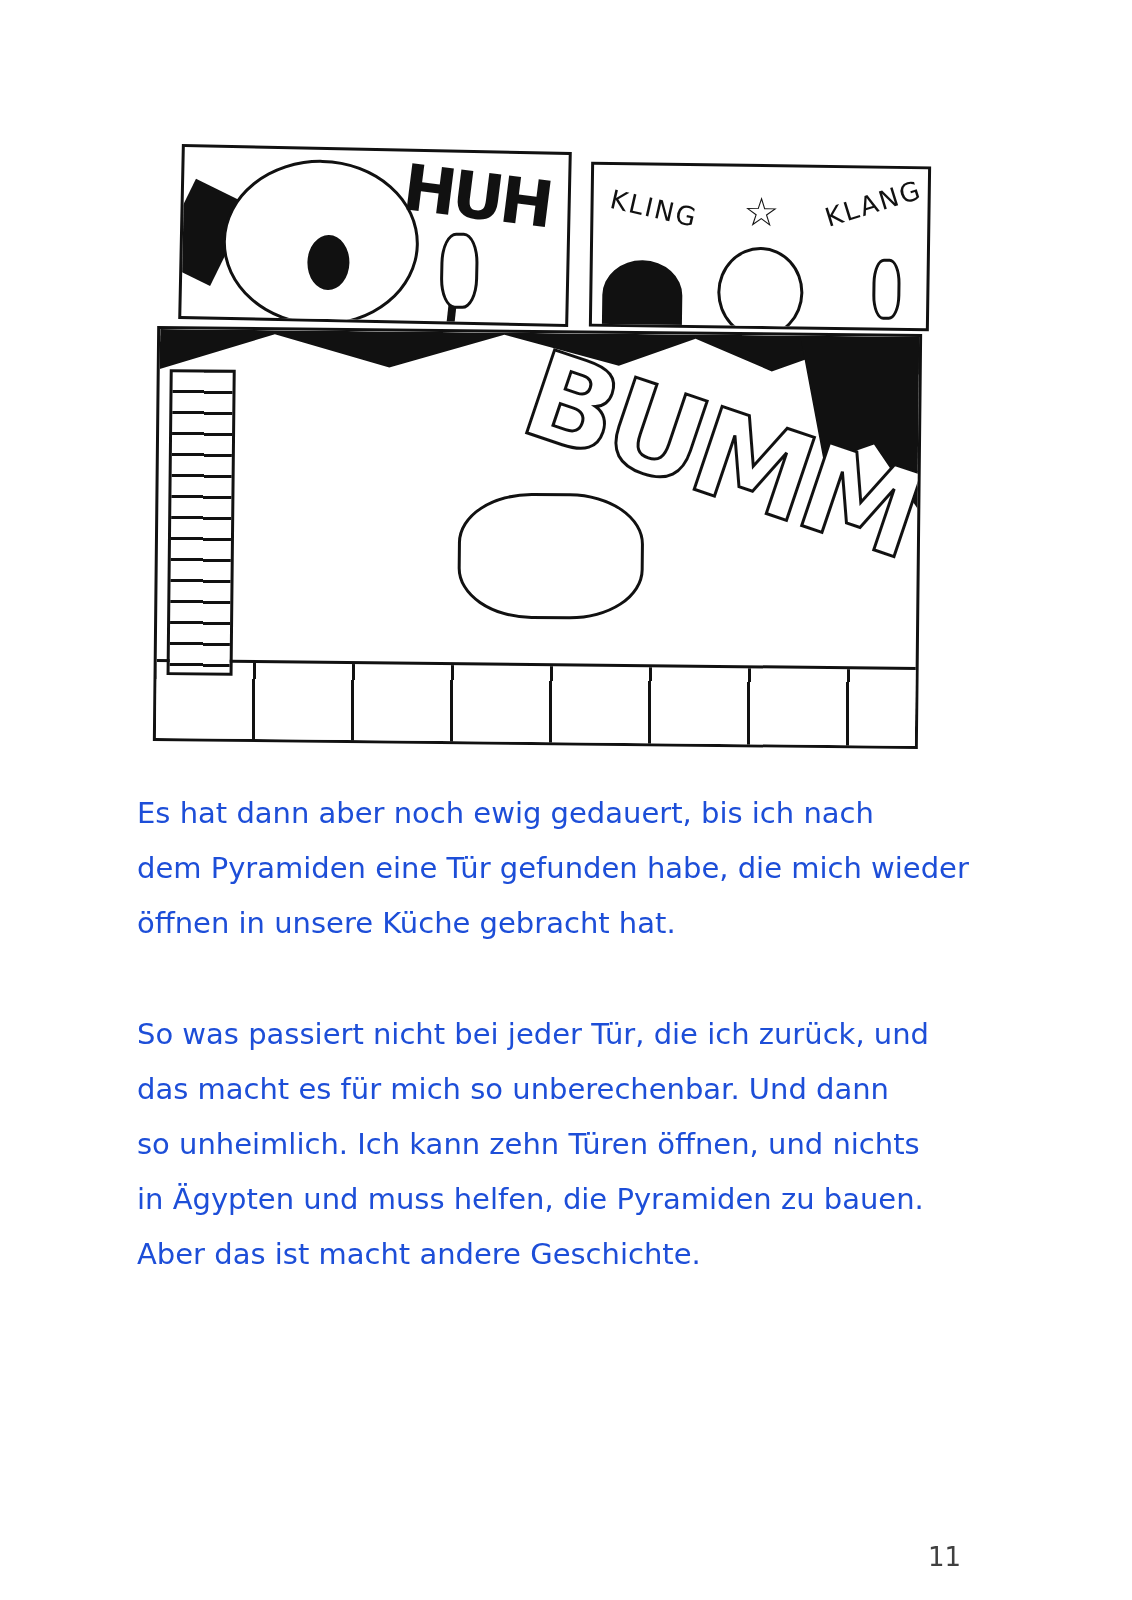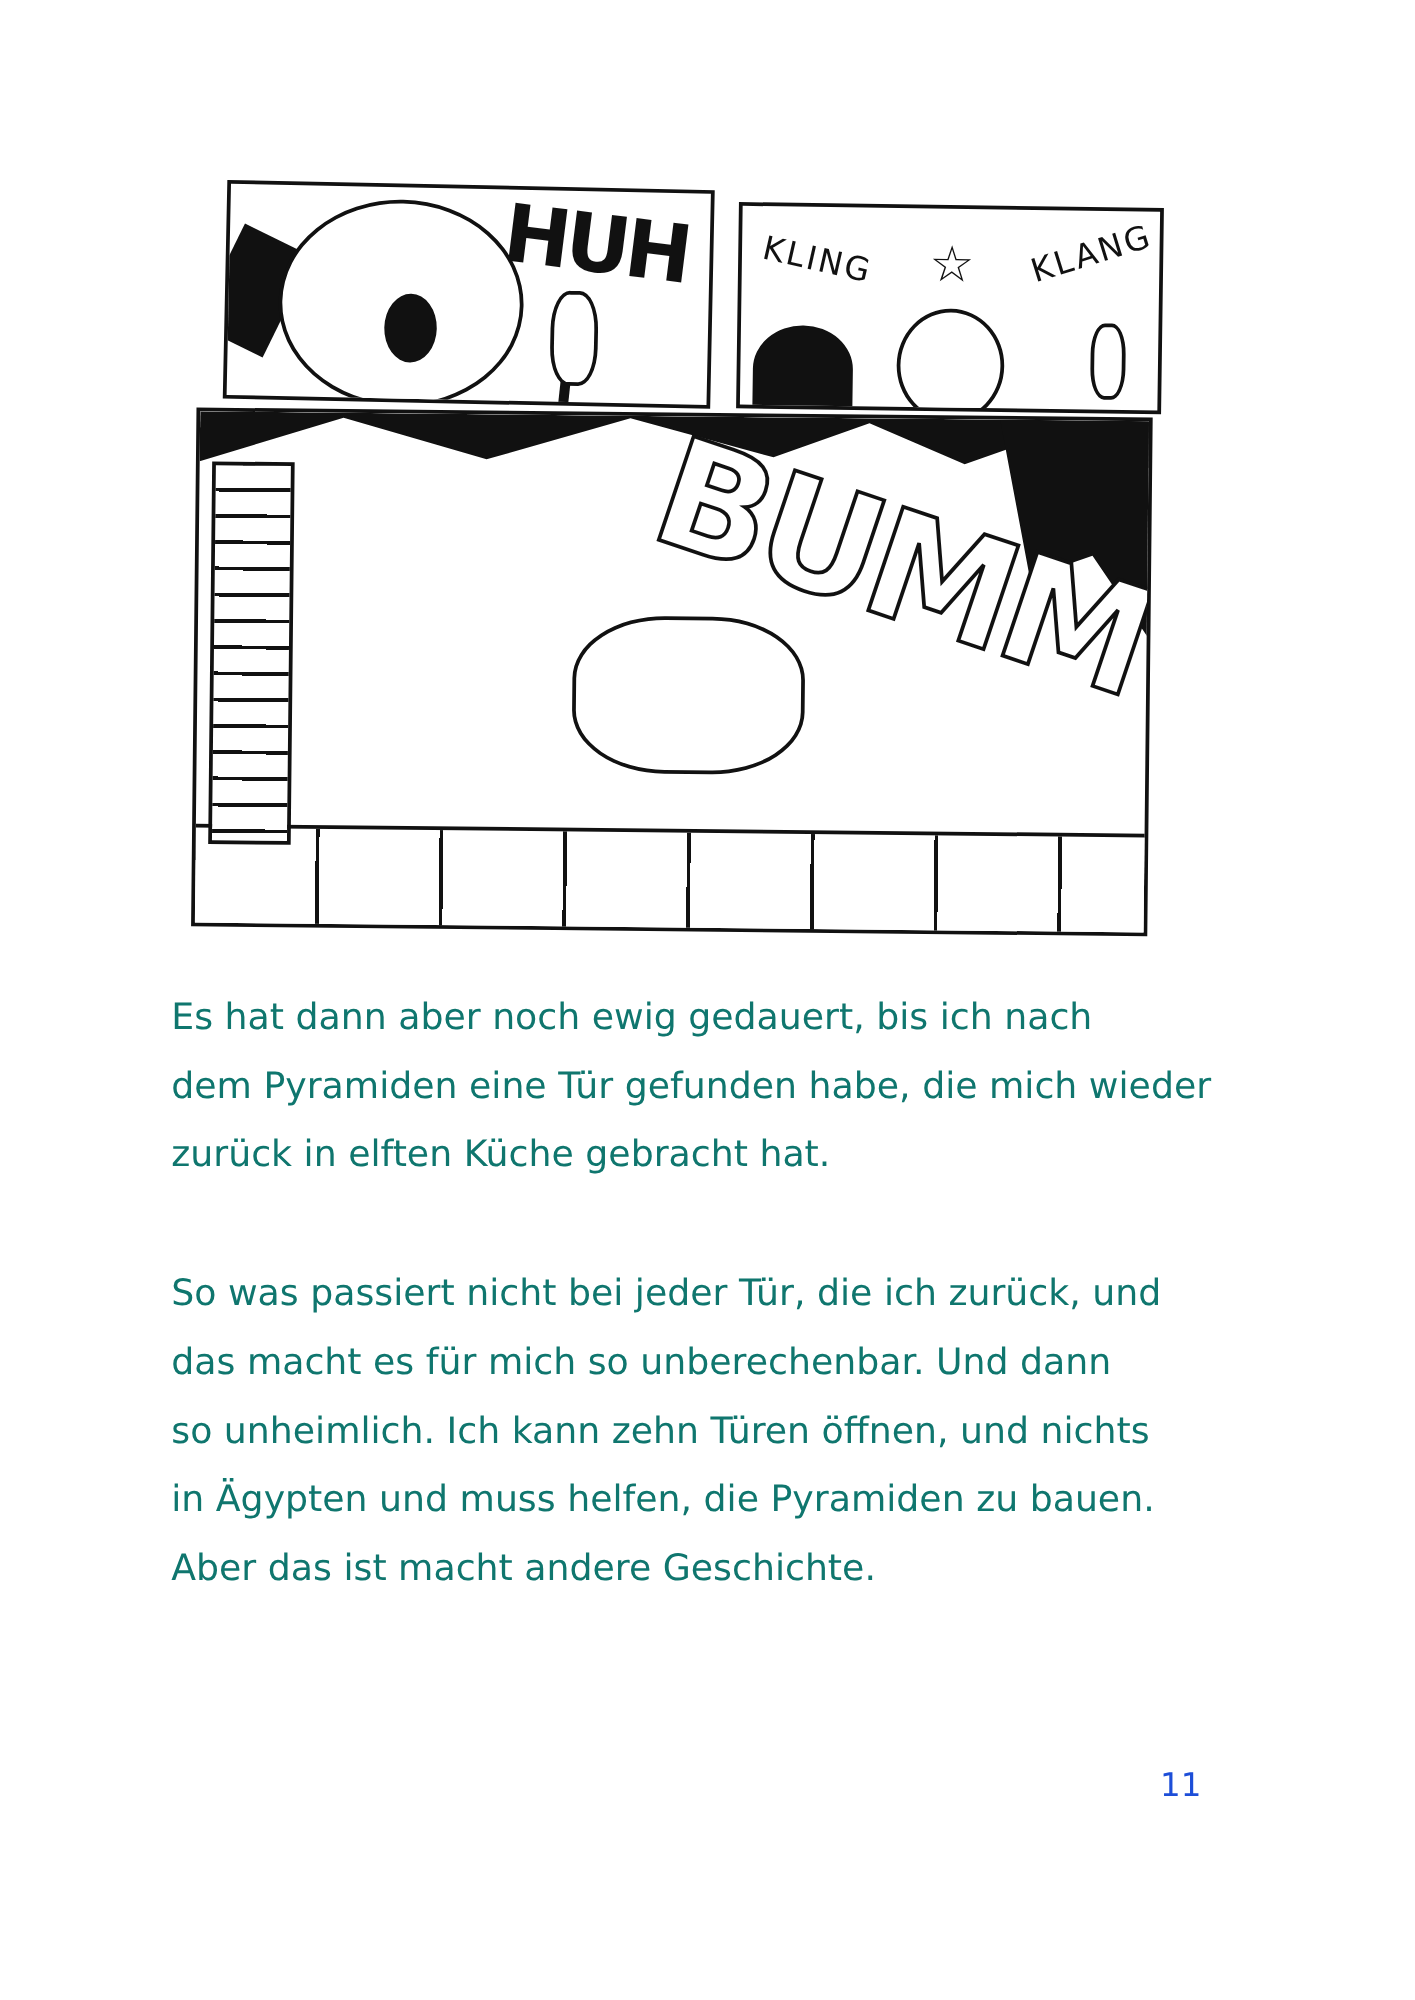--- a/index.html
+++ b/index.html
@@ -9,24 +9,24 @@
   .p1 { left: 30px; top: 8px; width: 390px; height: 175px; transform: rotate(1.2deg); }
   .p2 { left: 440px; top: 24px; width: 340px; height: 165px; transform: rotate(0.8deg); }
   .p3 { left: 5px; top: 190px; width: 765px; height: 415px; transform: rotate(0.6deg); }
   .sfx { position: absolute; font-family: "DejaVu Sans", sans-serif; font-weight: bold; color: #111; }
   .huh { right: 18px; top: 6px; font-size: 64px; letter-spacing: -4px; transform: rotate(6deg); }
   .kling { left: 16px; top: 28px; font-size: 26px; font-weight: normal; transform: rotate(12deg); letter-spacing: 2px; }
   .klang { right: 4px; top: 20px; font-size: 26px; font-weight: normal; transform: rotate(-18deg); letter-spacing: 2px; }
   .bumm { left: 360px; top: 50px; font-size: 120px; transform: rotate(18deg); letter-spacing: -6px; -webkit-text-stroke: 3px #111; color: #fff; }
   .face { position: absolute; border: 3px solid #111; border-radius: 50%; background: #fff; }
   .blot { position: absolute; background: #111; }
-  .text { position: absolute; left: 137px; top: 786px; width: 800px; font-size: 29px; line-height: 55px; color: #0f766e; }
+  .text { position: absolute; left: 137px; top: 786px; width: 800px; font-size: 29px; line-height: 55px; color: #1d4ed8; }
   .para { margin: 0 0 56px 0; }
   .line { display: block; white-space: nowrap; }
-  .page-num { position: absolute; left: 928px; top: 1414px; font-size: 26px; color: #1d4ed8; }
+  .page-num { position: absolute; left: 928px; top: 1542px; font-size: 26px; color: #404040; }
 </style>
 </head>
 <body>
 
 <div class="comic">
   <div class="panel p1">
     <div class="blot" style="left:-10px;top:40px;width:60px;height:90px;transform:rotate(25deg);"></div>
     <div class="face" style="left:40px;top:10px;width:190px;height:160px;"></div>
     <div class="blot" style="left:125px;top:85px;width:42px;height:55px;border-radius:50%;"></div>
     <div class="blot" style="left:268px;top:95px;width:8px;height:90px;transform:rotate(5deg);"></div>
@@ -48,21 +48,21 @@
     <div style="position:absolute;left:0;top:330px;width:765px;height:85px;background:repeating-linear-gradient(90deg,#fff 0,#fff 96px,#111 96px,#111 99px);border-top:3px solid #111;"></div>
     <div style="position:absolute;left:10px;top:40px;width:60px;height:300px;border:3px solid #111;background:repeating-linear-gradient(180deg,#fff 0,#fff 18px,#111 18px,#111 21px);"></div>
     <div class="face" style="left:300px;top:160px;width:180px;height:120px;border-radius:40%;"></div>
   </div>
 </div>
 
 <div class="text">
   <p class="para">
     <span class="line">Es hat dann aber noch ewig gedauert, bis ich nach</span>
     <span class="line">dem Pyramiden eine Tür gefunden habe, die mich wieder</span>
-    <span class="line">zurück in elften Küche gebracht hat.</span>
+    <span class="line">öffnen in unsere Küche gebracht hat.</span>
   </p>
   <p class="para">
     <span class="line">So was passiert nicht bei jeder Tür, die ich zurück, und</span>
     <span class="line">das macht es für mich so unberechenbar. Und dann</span>
     <span class="line">so unheimlich. Ich kann zehn Türen öffnen, und nichts</span>
     <span class="line">in Ägypten und muss helfen, die Pyramiden zu bauen.</span>
     <span class="line">Aber das ist macht andere Geschichte.</span>
   </p>
 </div>
 

